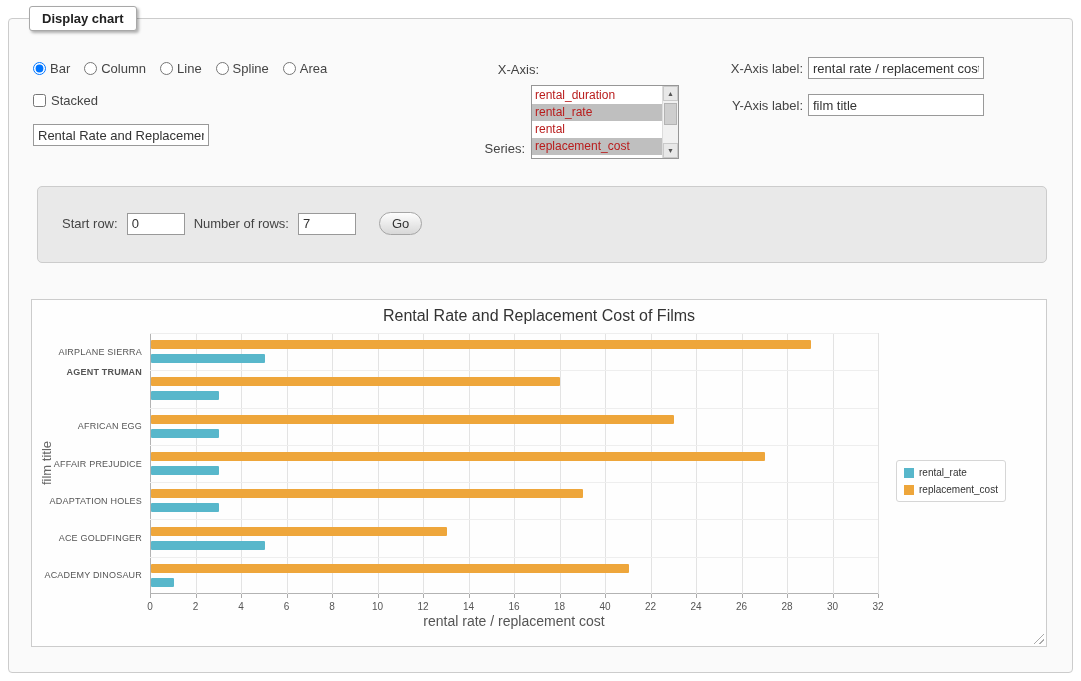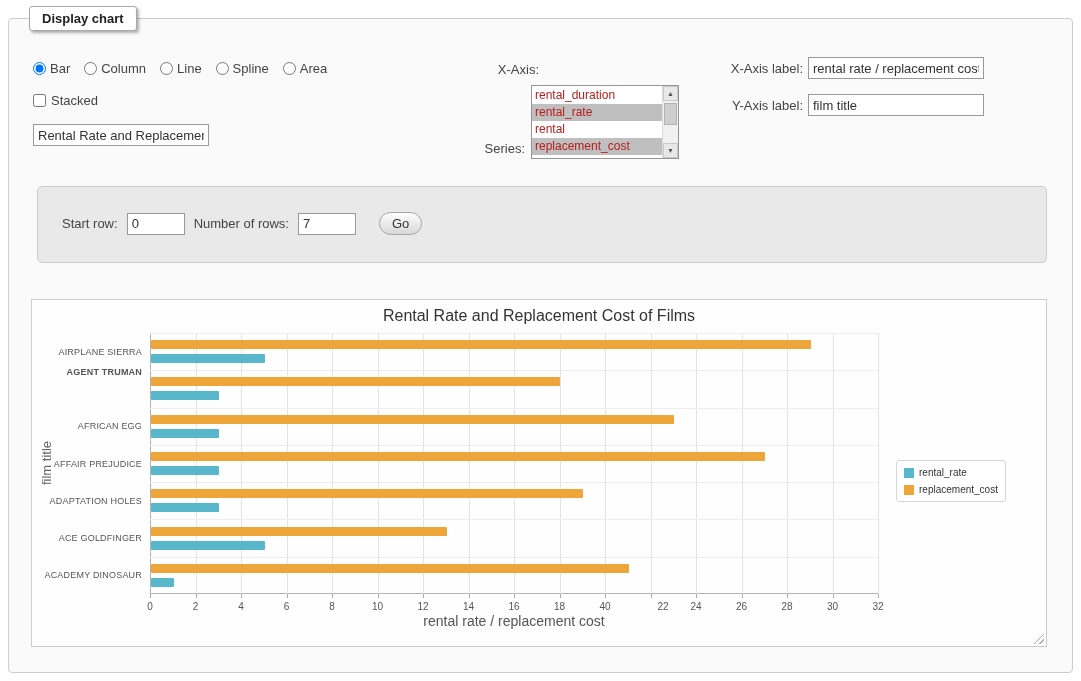--- a/index.html
+++ b/index.html
@@ -154,21 +154,21 @@
         <div class="tm" style="left: 364px;"></div>
         <div class="tick" style="left: 364px;">16</div>
         <div class="gl-v" style="left: 409.5px;"></div>
         <div class="tm" style="left: 409.5px;"></div>
         <div class="tick" style="left: 409.5px;">18</div>
         <div class="gl-v" style="left: 455px;"></div>
         <div class="tm" style="left: 455px;"></div>
         <div class="tick" style="left: 455px;">40</div>
         <div class="gl-v" style="left: 500.5px;"></div>
         <div class="tm" style="left: 500.5px;"></div>
-        <div class="tick" style="left: 500.5px; text-align: right;">22</div>
+        <div class="tick" style="left: 500.5px;">22</div>
         <div class="gl-v" style="left: 546px;"></div>
         <div class="tm" style="left: 546px;"></div>
         <div class="tick" style="left: 546px;">24</div>
         <div class="gl-v" style="left: 591.5px;"></div>
         <div class="tm" style="left: 591.5px;"></div>
         <div class="tick" style="left: 591.5px;">26</div>
         <div class="gl-v" style="left: 637px;"></div>
         <div class="tm" style="left: 637px;"></div>
         <div class="tick" style="left: 637px;">28</div>
         <div class="gl-v" style="left: 682.5px;"></div>

